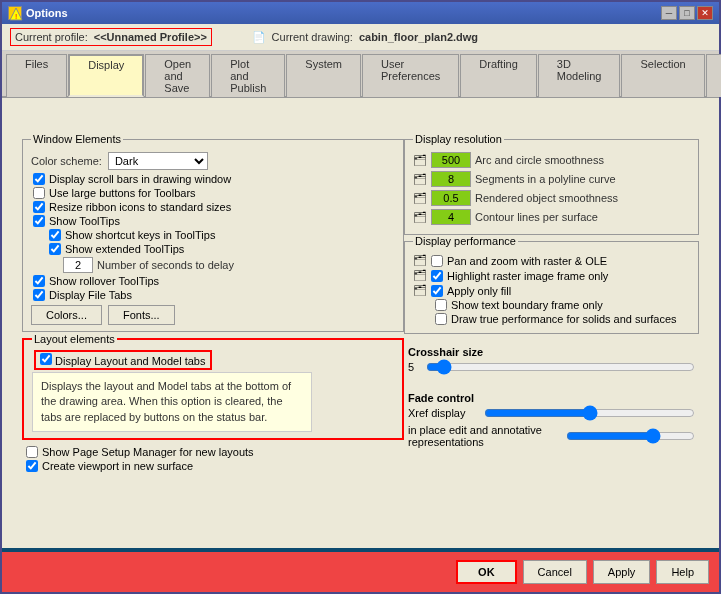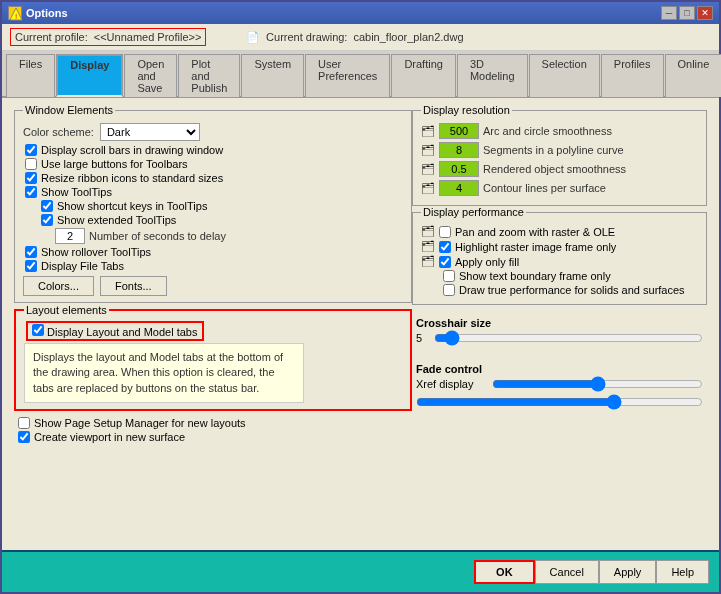--- a/index.html
+++ b/index.html
@@ -74,57 +74,58 @@
       font-size: 11px;
     }
     .profile-section {
       display: flex;
       align-items: center;
       gap: 6px;
       border: 1px solid red;
       padding: 2px 4px;
     }
     .profile-label { color: #333; }
-    .profile-value { color: #333; font-weight: normal; }
+    .profile-value { color: #333; font-weight: bold; }
     .drawing-section {
       display: flex;
       align-items: center;
       gap: 6px;
     }
     .tabs-bar {
       display: flex;
       background: #d4d0c8;
       border-bottom: 2px solid #999;
       padding-top: 2px;
       padding-left: 4px;
       gap: 1px;
     }
     .tab {
-      padding: 3px 12px;
+      padding: 3px 18px;
       background: #d4d0c8;
       border: 1px solid #999;
       border-bottom: none;
       cursor: pointer;
       font-size: 11px;
       color: #333;
       position: relative;
       top: 1px;
     }
     .tab.active {
-      background: #0ea5e9;
+      background: #fef9c3;
       border-bottom: 2px solid #ece9d8;
-      font-weight: bold;
+      font-weight: normal;
       border: 2px solid #999;
       border-bottom: 2px solid #ece9d8;
     }
     .content {
       display: flex;
       flex: 1;
-      padding: 12px;
+      padding: 20px;
       overflow: hidden;
+      margin-top: 21px;
     }
     .left-panel {
       flex: 1;
       display: flex;
       flex-direction: column;
       gap: 6px;
     }
     .right-panel {
       width: 295px;
       display: flex;
@@ -254,22 +255,23 @@
     .slider-label { font-size: 11px; width: 12px; }
     input[type="range"] {
       flex: 1;
       height: 14px;
       cursor: pointer;
     }
     .bottom-bar {
       padding: 8px 10px;
       display: flex;
       justify-content: flex-end;
-      border-top: 2px solid #0c4a6e;
-      background: #14b8a6;
+      gap: 6px;
+      border-top: 4px solid #0c4a6e;
+      background: #ef4444;
     }
     .btn-ok {
       padding: 4px 20px;
       border: 2px solid red;
       background: #ece9d8;
       cursor: pointer;
       font-size: 11px;
       font-weight: bold;
     }
     .btn-cancel, .btn-apply, .btn-help {
@@ -474,20 +476,21 @@
         </div>
       </div>
 
       <div style="padding: 2px 4px;">
         <div class="section-title">Fade control</div>
         <div class="slider-row">
           <span style="font-size:11px;min-width:70px;">Xref display</span>
           <input type="range" min="0" max="100" value="50" style="">
         </div>
         <div class="slider-row">
+          <span style="font-size:11px;min-width:70px;">in place edit and annotative representations</span>
           <input type="range" min="0" max="100" value="70" style="">
         </div>
       </div>
     </div>
   </div>
 
   <div class="bottom-bar">
     <button class="btn-ok">OK</button>
     <button class="btn-cancel">Cancel</button>
     <button class="btn-apply">Apply</button>

